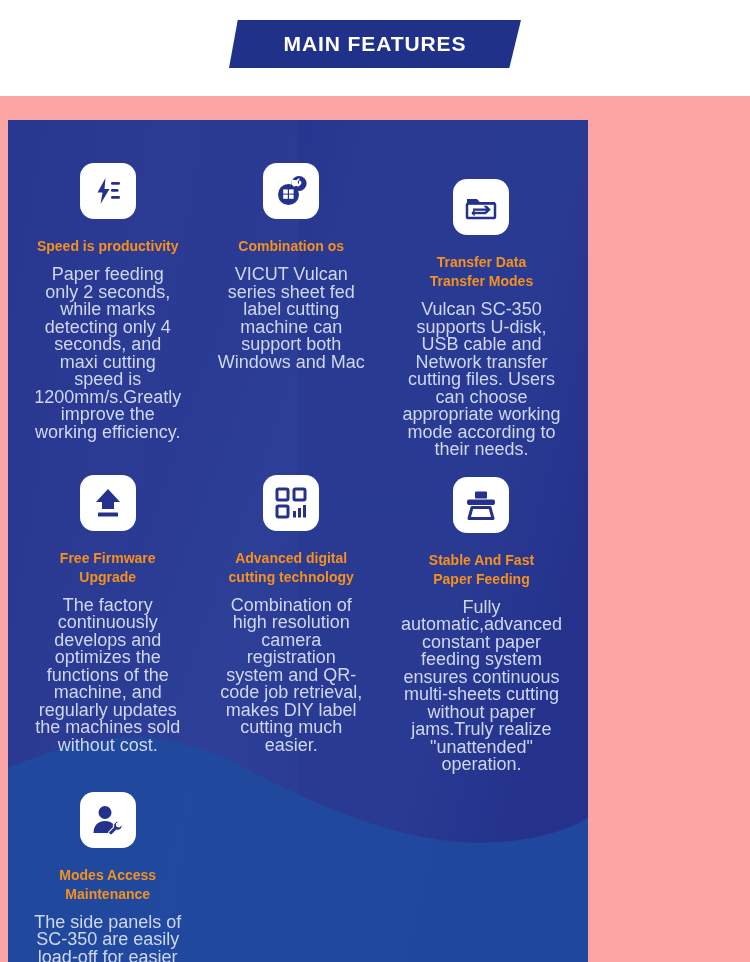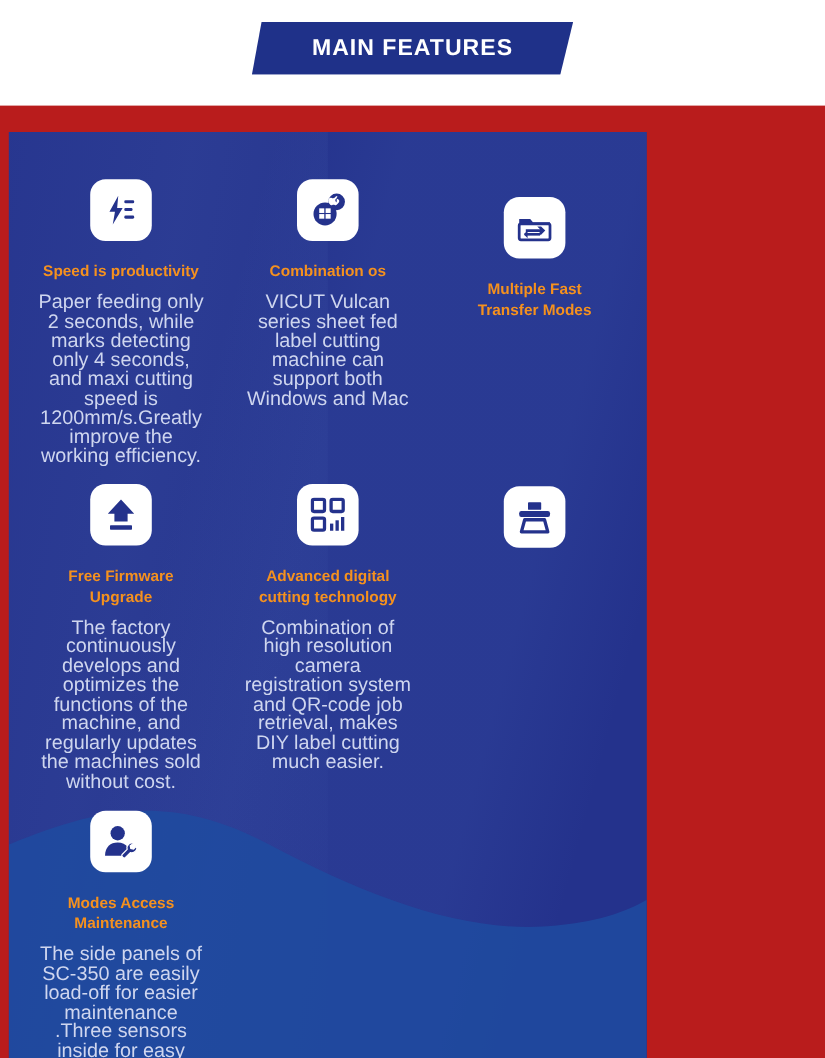--- a/index.html
+++ b/index.html
@@ -10,21 +10,21 @@
     height: 962px;
     background: #ffffff;
     font-family: "Liberation Sans", "DejaVu Sans", sans-serif;
     overflow: hidden;
   }
 
   #page {
     position: relative;
     width: 750px;
     height: 962px;
-    background: #b91c1c;
+    background: #fca5a5;
   }
 
   
   .banner-wrap {
     position: absolute;
     top: 0;
     left: 0;
     width: 750px;
     height: 96px;
     background: #ffffff;
@@ -223,22 +223,23 @@
         <div class="icon-tile">
           <svg width="34" height="34" viewBox="0 0 34 34" aria-hidden="true">
             <path d="M3 9 h10 l2.5 3 H31 v2.2 H3 Z" fill="#24328c"></path>
             <rect x="3" y="13.5" width="28" height="14.5" rx="1.6" fill="none" stroke="#24328c" stroke-width="2.5"></rect>
             <path d="M9 18.4 h13 l-2.6-2.6 h3.5 l3.8 3.8 -3.8 3.8 h-3.5 l2.6-2.6 h-13 Z" fill="#24328c"></path>
             <path d="M25 25.6 h-13 l2.6 2.6 h-3.5 L7.3 24.4 l3.8-3.8 h3.5 l-2.6 2.6 h13 Z" fill="#24328c" opacity="0"></path>
             <rect x="8" y="21.8" width="14" height="2.4" fill="#24328c"></rect>
             <path d="M10.6 26.6 l-3.3-3.6 3.3-3.6 Z" fill="#24328c"></path>
           </svg>
         </div>
-        <div class="feature-title">Multiple Fast
+        <div class="feature-title">Transfer Data
 Transfer Modes</div>
+        <div class="feature-desc">Vulcan SC-350 supports U-disk, USB cable and Network transfer cutting files. Users can choose appropriate working mode according to their needs.</div>
       </div>
 
       <div class="feature row2">
         <div class="icon-tile">
           <svg width="32" height="32" viewBox="0 0 32 32" aria-hidden="true">
             <path d="M16 2 L28 15 H22 V22 H10 V15 H4 Z" fill="#24328c"></path>
             <rect x="6" y="25.5" width="20" height="4" rx="0.6" fill="#24328c"></rect>
           </svg>
         </div>
         <div class="feature-title">Free Firmware
@@ -263,20 +264,23 @@
       </div>
 
       <div class="feature row3">
         <div class="icon-tile">
           <svg width="32" height="32" viewBox="0 0 32 32" aria-hidden="true">
             <rect x="10" y="2.5" width="12" height="7" rx="0.8" fill="#24328c"></rect>
             <rect x="2" y="10.5" width="28" height="5.5" rx="2" fill="#24328c"></rect>
             <path d="M7 18.5 H25 L28 29.5 H4 Z" fill="none" stroke="#24328c" stroke-width="3" stroke-linejoin="round"></path>
           </svg>
         </div>
+        <div class="feature-title">Stable And Fast
+Paper Feeding</div>
+        <div class="feature-desc">Fully automatic,advanced constant paper feeding system ensures continuous multi-sheets cutting without paper jams.Truly realize "unattended" operation.</div>
       </div>
 
       <div class="feature row3">
         <div class="icon-tile">
           <svg width="32" height="32" viewBox="0 0 32 32" aria-hidden="true">
             <circle cx="13" cy="8.5" r="6.5" fill="#24328c"></circle>
             <path d="M1.5 29 C1.5 21 6.5 17 13 17 C17 17 20.2 18.5 22.3 21.2 L22.3 29 Z" fill="#24328c"></path>
             <path d="M27.6 17.6 a4.6 4.6 0 0 0 -6 5.6 l-4.4 4.4 a1.6 1.6 0 0 0 0 2.3 l.6 .6
                      a1.6 1.6 0 0 0 2.3 0 l4.4 -4.4 a4.6 4.6 0 0 0 5.6 -6 l-2.7 2.7 -2.5 -.5 -.5 -2.5 Z" fill="#24328c" stroke="#ffffff" stroke-width="1.1"></path>
           </svg>

